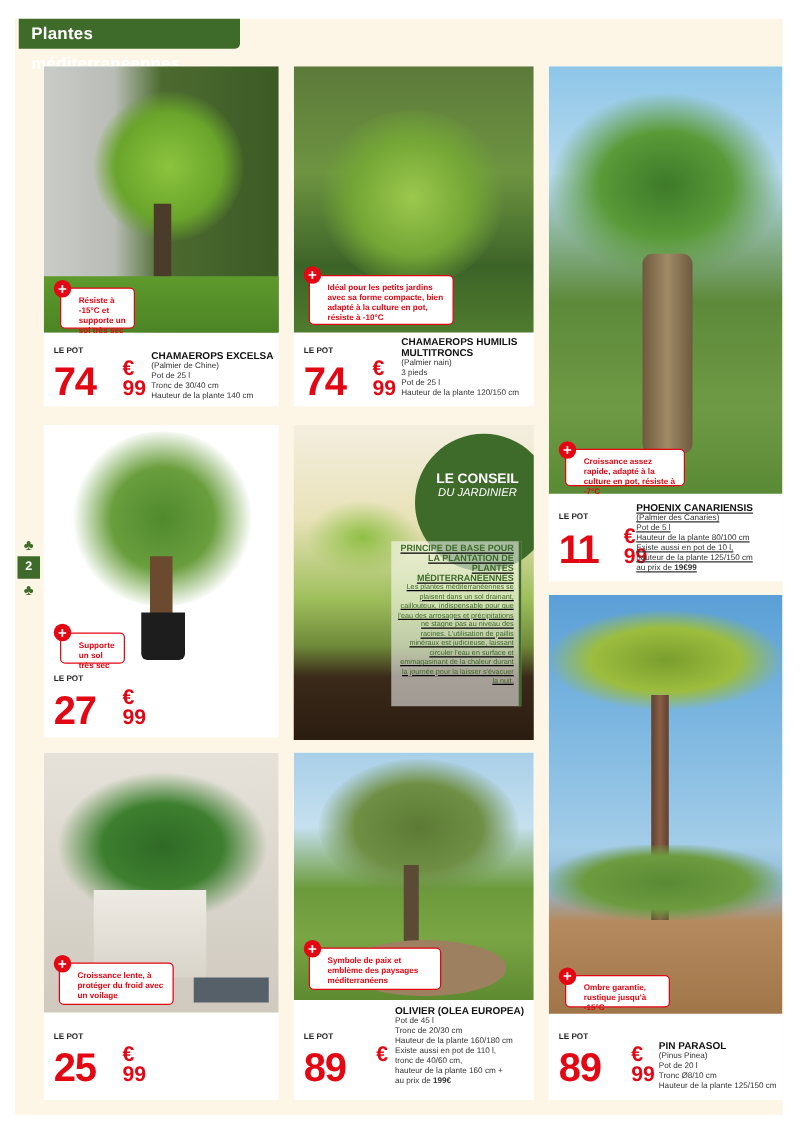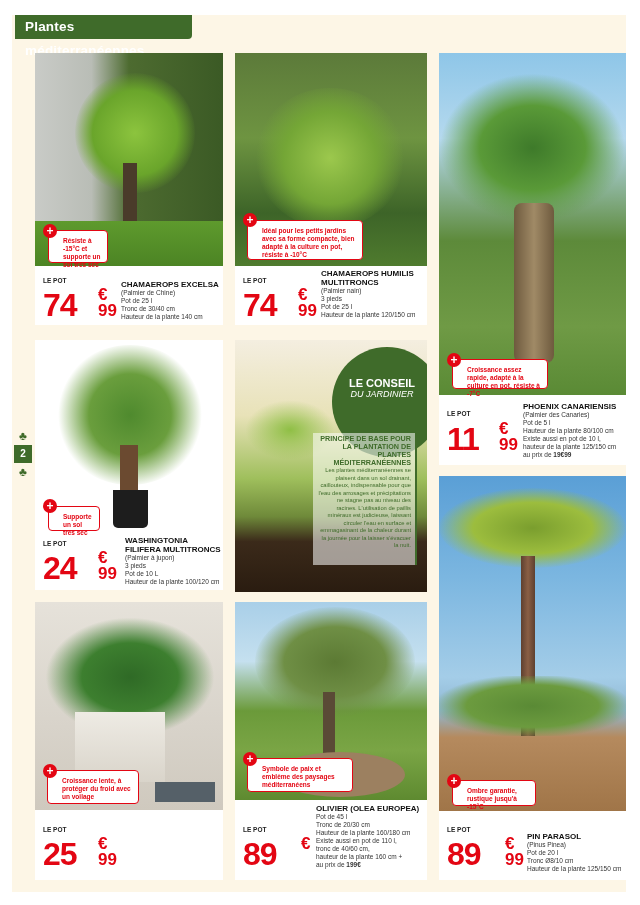--- a/index.html
+++ b/index.html
@@ -16,21 +16,21 @@
   .price .eur{position:absolute;font-size:17px;line-height:16px;}
   .price .cents{position:absolute;font-size:17px;line-height:16px;}
   .desc{position:absolute;font-size:6.5px;line-height:8px;color:#333;}
   .desc .name{font-weight:bold;font-size:8px;line-height:9px;color:#111;}
   .conseil{position:absolute;left:235px;top:340px;width:192px;height:252px;overflow:hidden;
     background:linear-gradient(180deg,#f4eee0 0%,#e8e2b8 30%,#9fbf5c 55%,#6f8a3a 70%,#3b2a1a 80%,#2a1c10 100%);}
   .conseil-circle{position:absolute;left:97px;top:7px;width:110px;height:110px;border-radius:50%;background:#3f6b2a;}
   .conseil-title{position:absolute;right:12px;top:37px;text-align:right;color:#fff;}
   .conseil-title .l1{font-weight:bold;font-size:11px;line-height:12px;}
   .conseil-title .l2{font-style:italic;font-size:9px;line-height:10px;text-align:center;}
-  .conseil-box{position:absolute;left:78px;top:93px;width:104px;height:132px;background:rgba(255,255,255,0.55);border-right:2px solid #3f6b2a;text-align:right;padding:2px 4px;box-sizing:border-box;}
+  .conseil-box{position:absolute;left:78px;top:93px;width:104px;height:132px;background:rgba(255,255,255,0.55);border-right:2px solid #3f6b2a;text-align:right;padding:2px 4px;box-sizing:border-box;text-decoration:underline;}
   .conseil-box .head{font-weight:bold;font-size:7.2px;line-height:8px;color:#3f6b2a;}
   .conseil-box .body{font-size:5.8px;line-height:7.5px;color:#3f6b2a;}
   .side-num{position:absolute;left:14px;top:445px;width:18px;height:18px;background:#3f6b2a;color:#fff;font-weight:bold;font-size:10px;line-height:18px;text-align:center;}
   .side-leaf{position:absolute;left:14px;width:18px;height:12px;color:#3f6b2a;font-size:12px;line-height:12px;text-align:center;}
 </style>
 </head>
 <body>
 
 <div class="cream"></div>
 <div class="header-tab">Plantes méditerranéennes</div>
@@ -89,51 +89,44 @@
     <div style="position:absolute;left:75px;top:150px;width:40px;height:160px;background:linear-gradient(90deg,#6e5a3e,#a08a66,#6e5a3e);border-radius:8px;"></div>
   </div>
   <div class="badge" style="left:13px;top:306px;width:96px;height:30px;"><span>Croissance assez rapide, adapté à la culture en pot, résiste à -7°C</span></div>
   <div class="plus" style="left:8px;top:300px;">+</div>
   <div class="lepot" style="left:8px;top:357px;">LE POT</div>
   <div class="price" style="left:8px;top:366px;width:80px;height:40px;">
     <span class="int">11</span>
     <span class="eur" style="left:52px;top:2px;">€</span>
     <span class="cents" style="left:52px;top:18px;">99</span>
   </div>
-  <div class="desc" style="left:84px;top:349px;width:100px;">
+  <div class="desc" style="left:70px;top:349px;width:100px;text-decoration:underline;">
     <div class="name">PHOENIX CANARIENSIS</div>
     <div>(Palmier des Canaries)</div>
     <div>Pot de 5 l</div>
     <div>Hauteur de la plante 80/100 cm</div>
     <div>Existe aussi en pot de 10 l,</div>
     <div>hauteur de la plante 125/150 cm</div>
     <div><span>au prix de </span><b>19€99</b></div>
   </div>
 </div>
 
 <div class="card" style="left:35px;top:340px;width:188px;height:250px;">
   <div class="img" style="height:192px;background:#ffffff;">
     <div style="position:absolute;left:20px;top:5px;width:150px;height:140px;border-radius:50%;background:radial-gradient(circle,#4f8a2e 0%,#6a9e3d 40%,rgba(255,255,255,0) 70%);"></div>
     <div style="position:absolute;left:85px;top:105px;width:18px;height:50px;background:#6b4a30;"></div>
     <div style="position:absolute;left:78px;top:150px;width:35px;height:38px;background:#1d1d1d;border-radius:0 0 5px 5px;"></div>
   </div>
   <div class="badge" style="left:13px;top:166px;width:52px;height:25px;"><span>Supporte un sol très sec</span></div>
   <div class="plus" style="left:8px;top:159px;">+</div>
   <div class="lepot" style="left:8px;top:200px;">LE POT</div>
   <div class="price" style="left:8px;top:208px;width:80px;height:40px;">
-    <span class="int">24</span>
-    <span class="eur" style="left:55px;top:2px;">€</span>
-    <span class="cents" style="left:55px;top:18px;">99</span>
-  </div>
-  <div class="desc" style="left:90px;top:196px;width:96px;">
-    <div class="name">WASHINGTONIA FILIFERA MULTITRONCS</div>
-    <div>(Palmier à jupon)</div>
-    <div>3 pieds</div>
-    <div>Pot de 10 L</div>
-    <div>Hauteur de la plante 100/120 cm</div>
+    <span class="int">27</span>
+    <span class="eur" style="left:55px;top:2px;">€</span>
+    <span class="cents" style="left:55px;top:18px;">99</span>
   </div>
 </div>
 
 <div class="conseil">
   <div style="position:absolute;left:10px;top:60px;width:90px;height:60px;border-radius:50%;background:radial-gradient(ellipse,#8fbf45 0%,rgba(143,191,69,0) 70%);"></div>
   <div class="conseil-circle"></div>
   <div class="conseil-title">
     <div class="l1">LE CONSEIL</div>
     <div class="l2">DU JARDINIER</div>
   </div>

